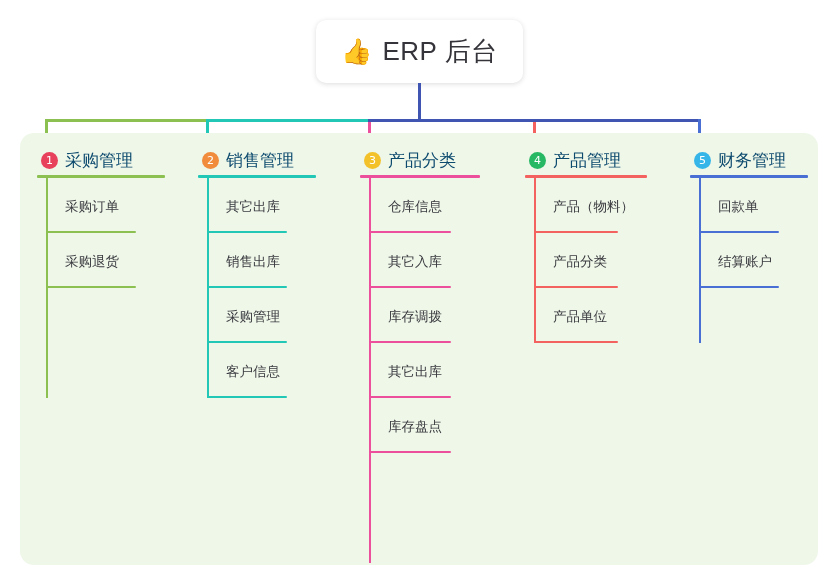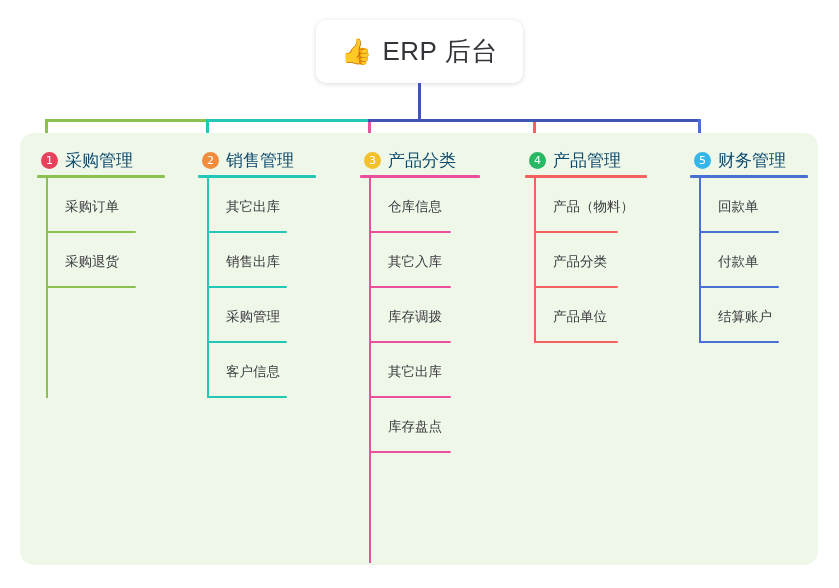--- a/index.html
+++ b/index.html
@@ -260,23 +260,19 @@
           <span class="col-title">财务管理</span>
         </div>
         <div class="col-rule" style="background: rgb(74, 111, 212);"></div>
         <div class="items">
           <div class="col-spine" style="background: rgb(74, 111, 212); top: 0px; height: 165px;"></div>
           <div class="item">
             <span class="item-label">回款单</span>
             <div class="item-rule" style="background: rgb(74, 111, 212); width: 80px;"></div>
           </div>
           <div class="item">
-            <span class="item-label">付款单</span>
-            <div class="item-rule" style="background: rgb(74, 111, 212); width: 80px;"></div>
-          </div>
-          <div class="item">
             <span class="item-label">结算账户</span>
             <div class="item-rule" style="background: rgb(74, 111, 212); width: 80px;"></div>
           </div>
         </div>
       </div>
     </div>
 </div>
 
 </body></html>

